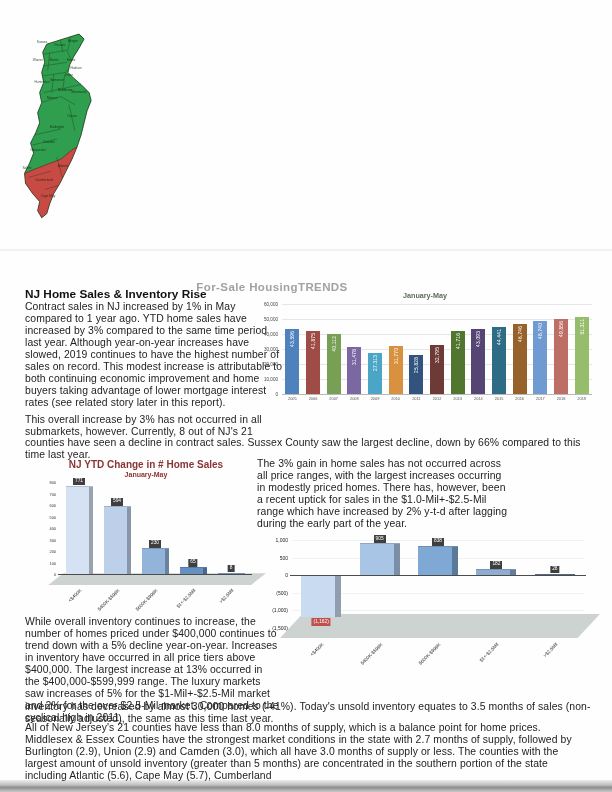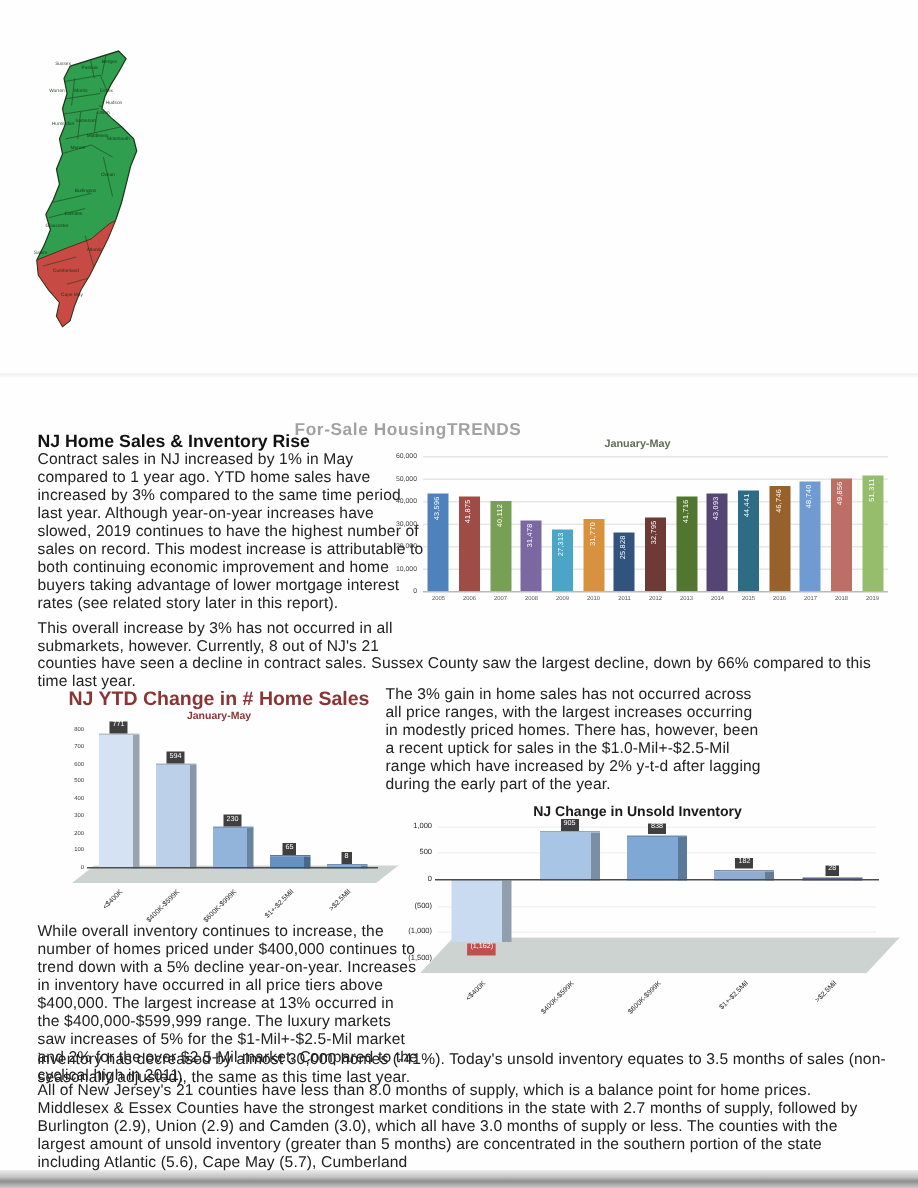--- a/index.html
+++ b/index.html
@@ -13,21 +13,21 @@
   .bodytext{font-size:10.4px;line-height:12px;color:#222;letter-spacing:.1px;}
   .article-title{font-size:11.8px;font-weight:700;color:#111;}
   .masthead{font-size:11.5px;font-weight:700;color:#a2a2a2;letter-spacing:.4px;text-align:center;}
 
   
   .chart{position:absolute;background:transparent;}
   .c-title{text-align:center;font-weight:600;line-height:1.15;}
   .c-sub{text-align:center;font-weight:600;line-height:1.1;}
   .t-green{color:#5d6e57;font-size:7.8px;}
   .s-green{color:#5d6e57;font-size:7.2px;}
-  .t-maroon{color:#8b3434;font-size:13px;font-weight:700;}
+  .t-maroon{color:#8b3434;font-size:10px;font-weight:700;}
   .s-maroon{color:#8b3434;font-size:7px;font-weight:700;}
   .t-black{color:#1a1a1a;font-size:9.4px;font-weight:700;}
   .s-black{color:#1a1a1a;font-size:8px;font-weight:700;}
   .plot{position:relative;}
   .gridline{position:absolute;left:0;right:0;height:1px;background:#e6e6e6;}
   .ylab{position:absolute;left:-4px;transform:translate(-100%,-50%);font-size:4.6px;color:#444;white-space:nowrap;}
   [data-name="sales-plot"] .ylab{font-size:3.9px;color:#333;}
   [data-name="inventory-plot"] .ylab{font-size:5px;color:#222;}
   .bar{position:absolute;bottom:0;}
   .bar3d{bottom:auto;}
@@ -245,21 +245,20 @@
         <div class="valbox" data-name="bar-value-label" style="left: 133px; top: 76.525px; background: rgb(63, 63, 63);">65</div>
         <div class="xlab45" data-name="x-axis-label" style="left: 73px; top: 106px;">$1+-$2.5Mil</div>
         <div class="bar bar3d" data-name="bar" style="left: 157.5px; width: 27px; top: 90.5px; height: 1.5px; background: linear-gradient(90deg, rgb(134, 169, 208) 0px, rgb(134, 169, 208) 85%, rgb(96, 122, 150) 85%, rgb(96, 122, 150) 100%); border-top: 1px solid rgb(114, 144, 177);"></div>
         <div class="valbox" data-name="bar-value-label" style="left: 171px; top: 82.5px; background: rgb(63, 63, 63);">8</div>
         <div class="xlab45" data-name="x-axis-label" style="left: 111px; top: 106px;">&gt;$2.5Mil</div>
         <div class="zeroline" data-name="zero-axis-line" style="top: 92px;"></div>
       </div>
   </div>
 
   <div class="chart" style="left:258px;top:536px;width:334px;height:168px;" data-name="chart-unsold-inventory">
-    <div class="c-title t-black" data-name="chart3-title">NJ Change in Unsold Inventory</div>
     <div class="plot" style="margin-left:34px;margin-top:4px;width:292px;height:88px;" data-name="inventory-plot">
         <div class="ylab" data-name="y-axis-label" style="top: 0px;">1,000</div>
         <div class="gridline" data-name="gridline" style="top: 0px; opacity: 0.5;"></div>
         <div class="ylab" data-name="y-axis-label" style="top: 17.6px;">500</div>
         <div class="gridline" data-name="gridline" style="top: 17.6px; opacity: 0.5;"></div>
         <div class="ylab" data-name="y-axis-label" style="top: 35.2px;">0</div>
         <div class="ylab" data-name="y-axis-label" style="top: 52.8px;">(500)</div>
         <div class="gridline" data-name="gridline" style="top: 52.8px; opacity: 0.5;"></div>
         <div class="ylab" data-name="y-axis-label" style="top: 70.4px;">(1,000)</div>
         <div class="gridline" data-name="gridline" style="top: 70.4px; opacity: 0.5;"></div>

